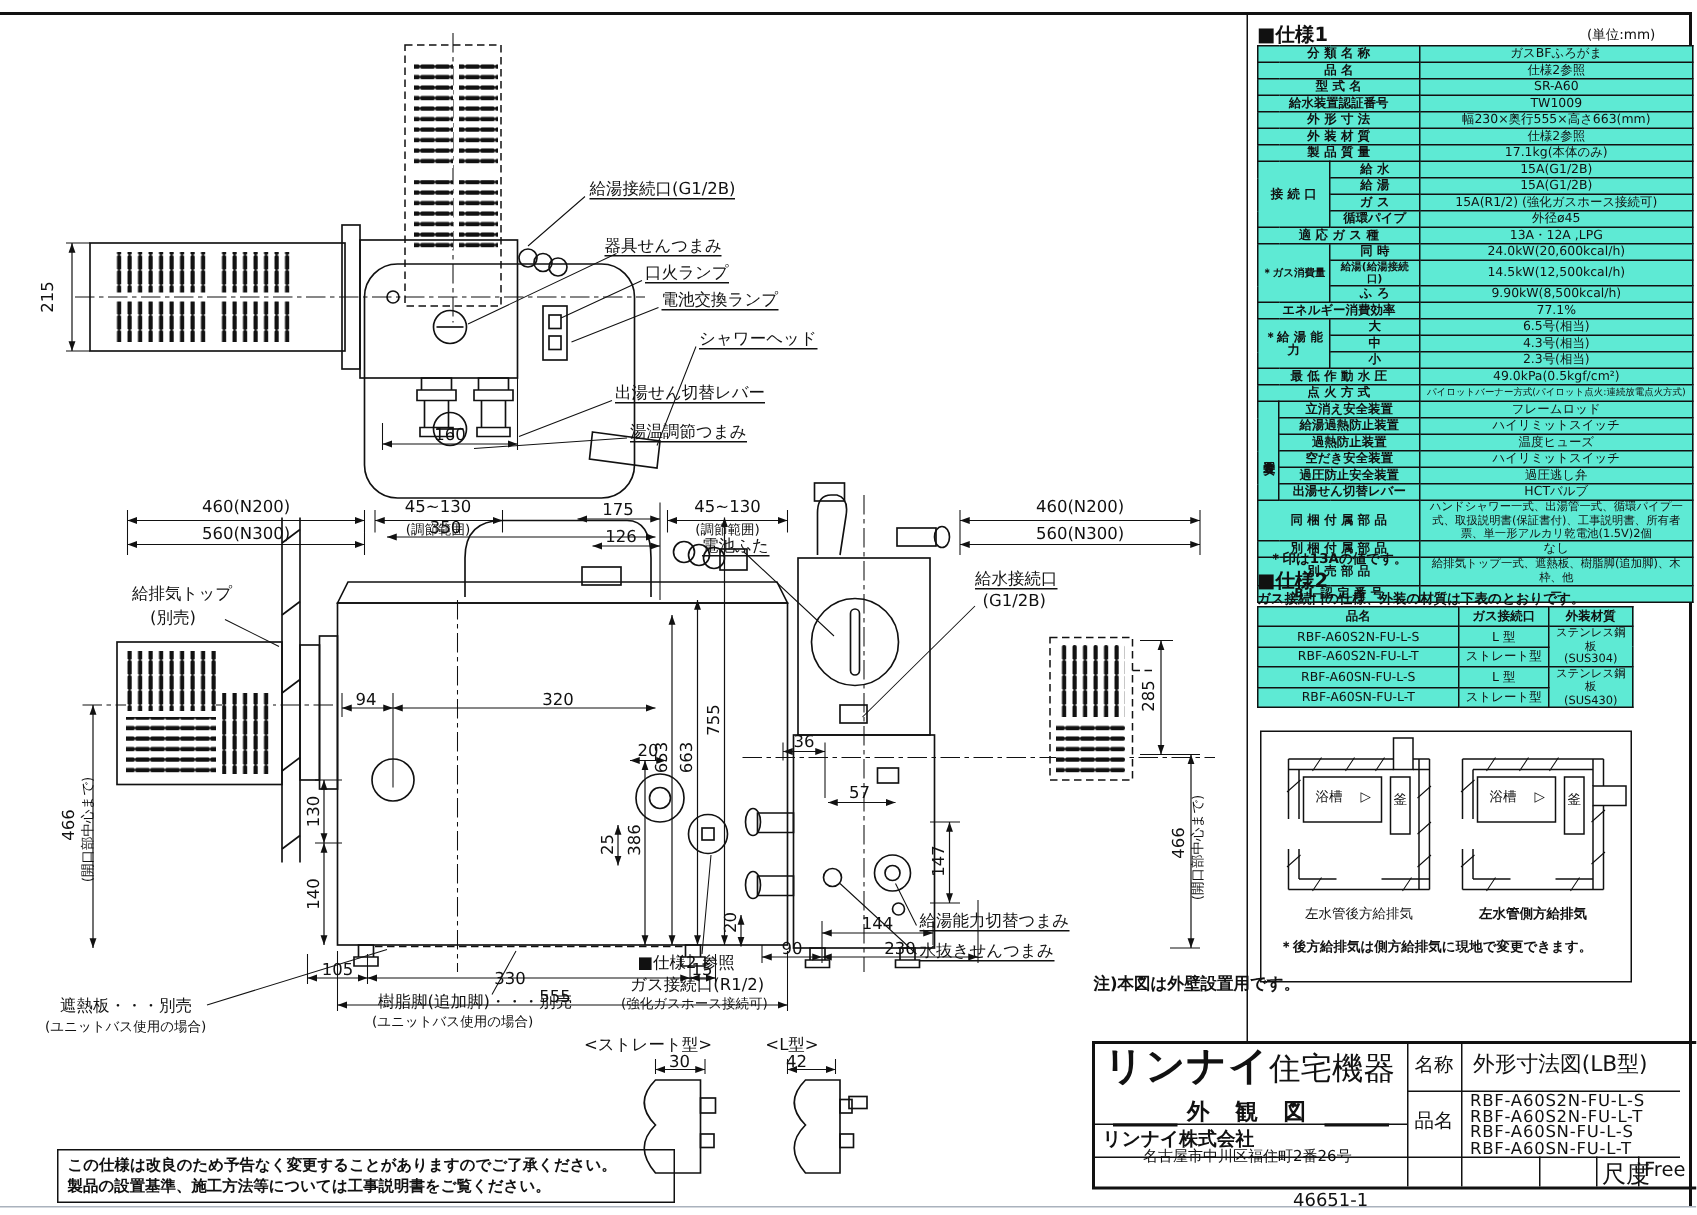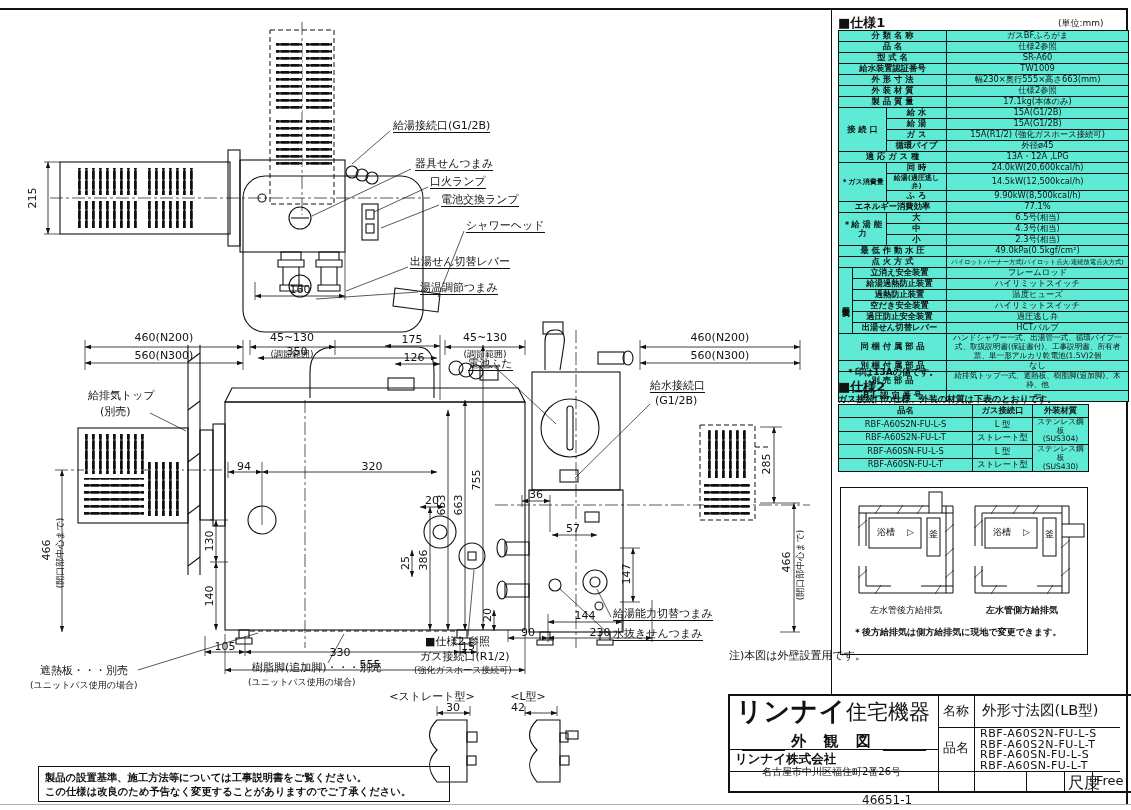--- a/index.html
+++ b/index.html
@@ -230,21 +230,21 @@
                M150,413 L186,431 M496,368 L556,424 M650,404 L575,478
                M611,617 L597,589 M611,636 L560,589
                M138,670 L258,633 M328,663 L344,634 M468,636 L474,570"></path>
     </g>
   </svg>
 
   <span class="vtxt" style="left:32px;top:198px">215</span>
   <span class="dtxt c" style="left:300px;top:284px">160</span>
 
   <span class="dtxt ul" style="left:393px;top:120px">給湯接続口(G1/2B)</span>
-  <span class="dtxt ul" style="left:415px;top:158px">器具せんつまみ</span>
+  <span class="dtxt ul" style="left:403px;top:158px">器具せんつまみ</span>
   <span class="dtxt ul" style="left:430px;top:176px">口火ランプ</span>
   <span class="dtxt ul" style="left:441px;top:194px">電池交換ランプ</span>
   <span class="dtxt ul" style="left:466px;top:220px">シャワーヘッド</span>
   <span class="dtxt ul" style="left:410px;top:256px">出湯せん切替レバー</span>
   <span class="dtxt ul" style="left:420px;top:282px">湯温調節つまみ</span>
 
   <span class="dtxt c" style="left:164px;top:332px">460(N200)</span>
   <span class="dtxt c" style="left:164px;top:350px">560(N300)</span>
   <span class="dtxt c" style="left:292px;top:332px">45~130</span>
   <span class="dtxt c sm" style="left:292px;top:350px">(調節範囲)</span>
@@ -299,23 +299,23 @@
   <span class="dtxt sm" style="left:30px;top:681px">(ユニットバス使用の場合)</span>
   <span class="dtxt" style="left:252px;top:662px">樹脂脚(追加脚)・・・別売</span>
   <span class="dtxt sm" style="left:248px;top:678px">(ユニットバス使用の場合)</span>
   <span class="dtxt" style="left:425px;top:636px">■仕様2 参照</span>
   <span class="dtxt" style="left:420px;top:651px">ガス接続口(R1/2)</span>
   <span class="dtxt sm" style="left:414px;top:666px">(強化ガスホース接続可)</span>
 
   <span class="dtxt c" style="left:432px;top:691px">&lt;ストレート型&gt;</span>
   <span class="dtxt c" style="left:453px;top:702px">30</span>
   <span class="dtxt c" style="left:528px;top:691px">&lt;L型&gt;</span>
-  <span class="dtxt c" style="left:518px;top:702px">42</span>
-
-  <span class="dtxt" style="left:729px;top:650px;font-weight:normal">注)本図は外壁設置用です。</span>
+  <span class="dtxt c" style="left:531px;top:702px">42</span>
+
+  <span class="dtxt" style="left:729px;top:650px;font-weight:bold">注)本図は外壁設置用です。</span>
 
   <div class="hd" style="left:838px;top:14px">■仕様1</div>
   <div class="note9" style="left:1058px;top:17px">(単位:mm)</div>
 
   <table class="s1" style="left:838px;top:30px;width:290px">
     <colgroup>
         <col style="width:14px">
         <col style="width:34px">
         <col style="width:60px">
         <col style="width:182px">
@@ -369,21 +369,21 @@
     <tr>
           <td class="lb" colspan="3">適 応 ガ ス 種</td>
           <td class="vl">13A・12A ,LPG</td>
         </tr>
     <tr>
           <td class="lb" colspan="2" rowspan="3" style="font-size:7px">＊ガス消費量</td>
         <td class="lb">同 時</td>
           <td class="vl">24.0kW(20,600kcal/h)</td>
         </tr>
     <tr>
-          <td class="lb" style="font-size:7px">給湯(過圧逃し弁)</td>
+          <td class="lb" style="font-size:7px">給湯(給湯接続口)</td>
           <td class="vl">14.5kW(12,500kcal/h)</td>
         </tr>
     <tr>
           <td class="lb">ふ ろ</td>
           <td class="vl">9.90kW(8,500kcal/h)</td>
         </tr>
     <tr>
           <td class="lb" colspan="3">エネルギー消費効率</td>
           <td class="vl">77.1%</td>
         </tr>
@@ -554,17 +554,17 @@
     <div class="prod" style="left:250px;top:33px">RBF-A60S2N-FU-L-S</div>
     <div class="prod" style="left:250px;top:43.5px">RBF-A60S2N-FU-L-T</div>
     <div class="prod" style="left:250px;top:54px">RBF-A60SN-FU-L-S</div>
     <div class="prod" style="left:250px;top:64.5px">RBF-A60SN-FU-L-T</div>
     <span class="txt" style="left:338px;top:79px;font-size:16px">尺度</span>
     <span class="txt" style="left:366px;top:78px;font-size:13px">Free</span>
   </div>
   <span class="dtxt" style="left:862px;top:794px;font-size:12px">46651-1</span>
 
   <div class="disc">
+    <div>この仕様は改良のため予告なく変更することがありますのでご了承ください。</div>
     <div>製品の設置基準、施工方法等については工事説明書をご覧ください。</div>
-    <div>この仕様は改良のため予告なく変更することがありますのでご了承ください。</div>
   </div>
 
 </div>
 
 </body></html>

